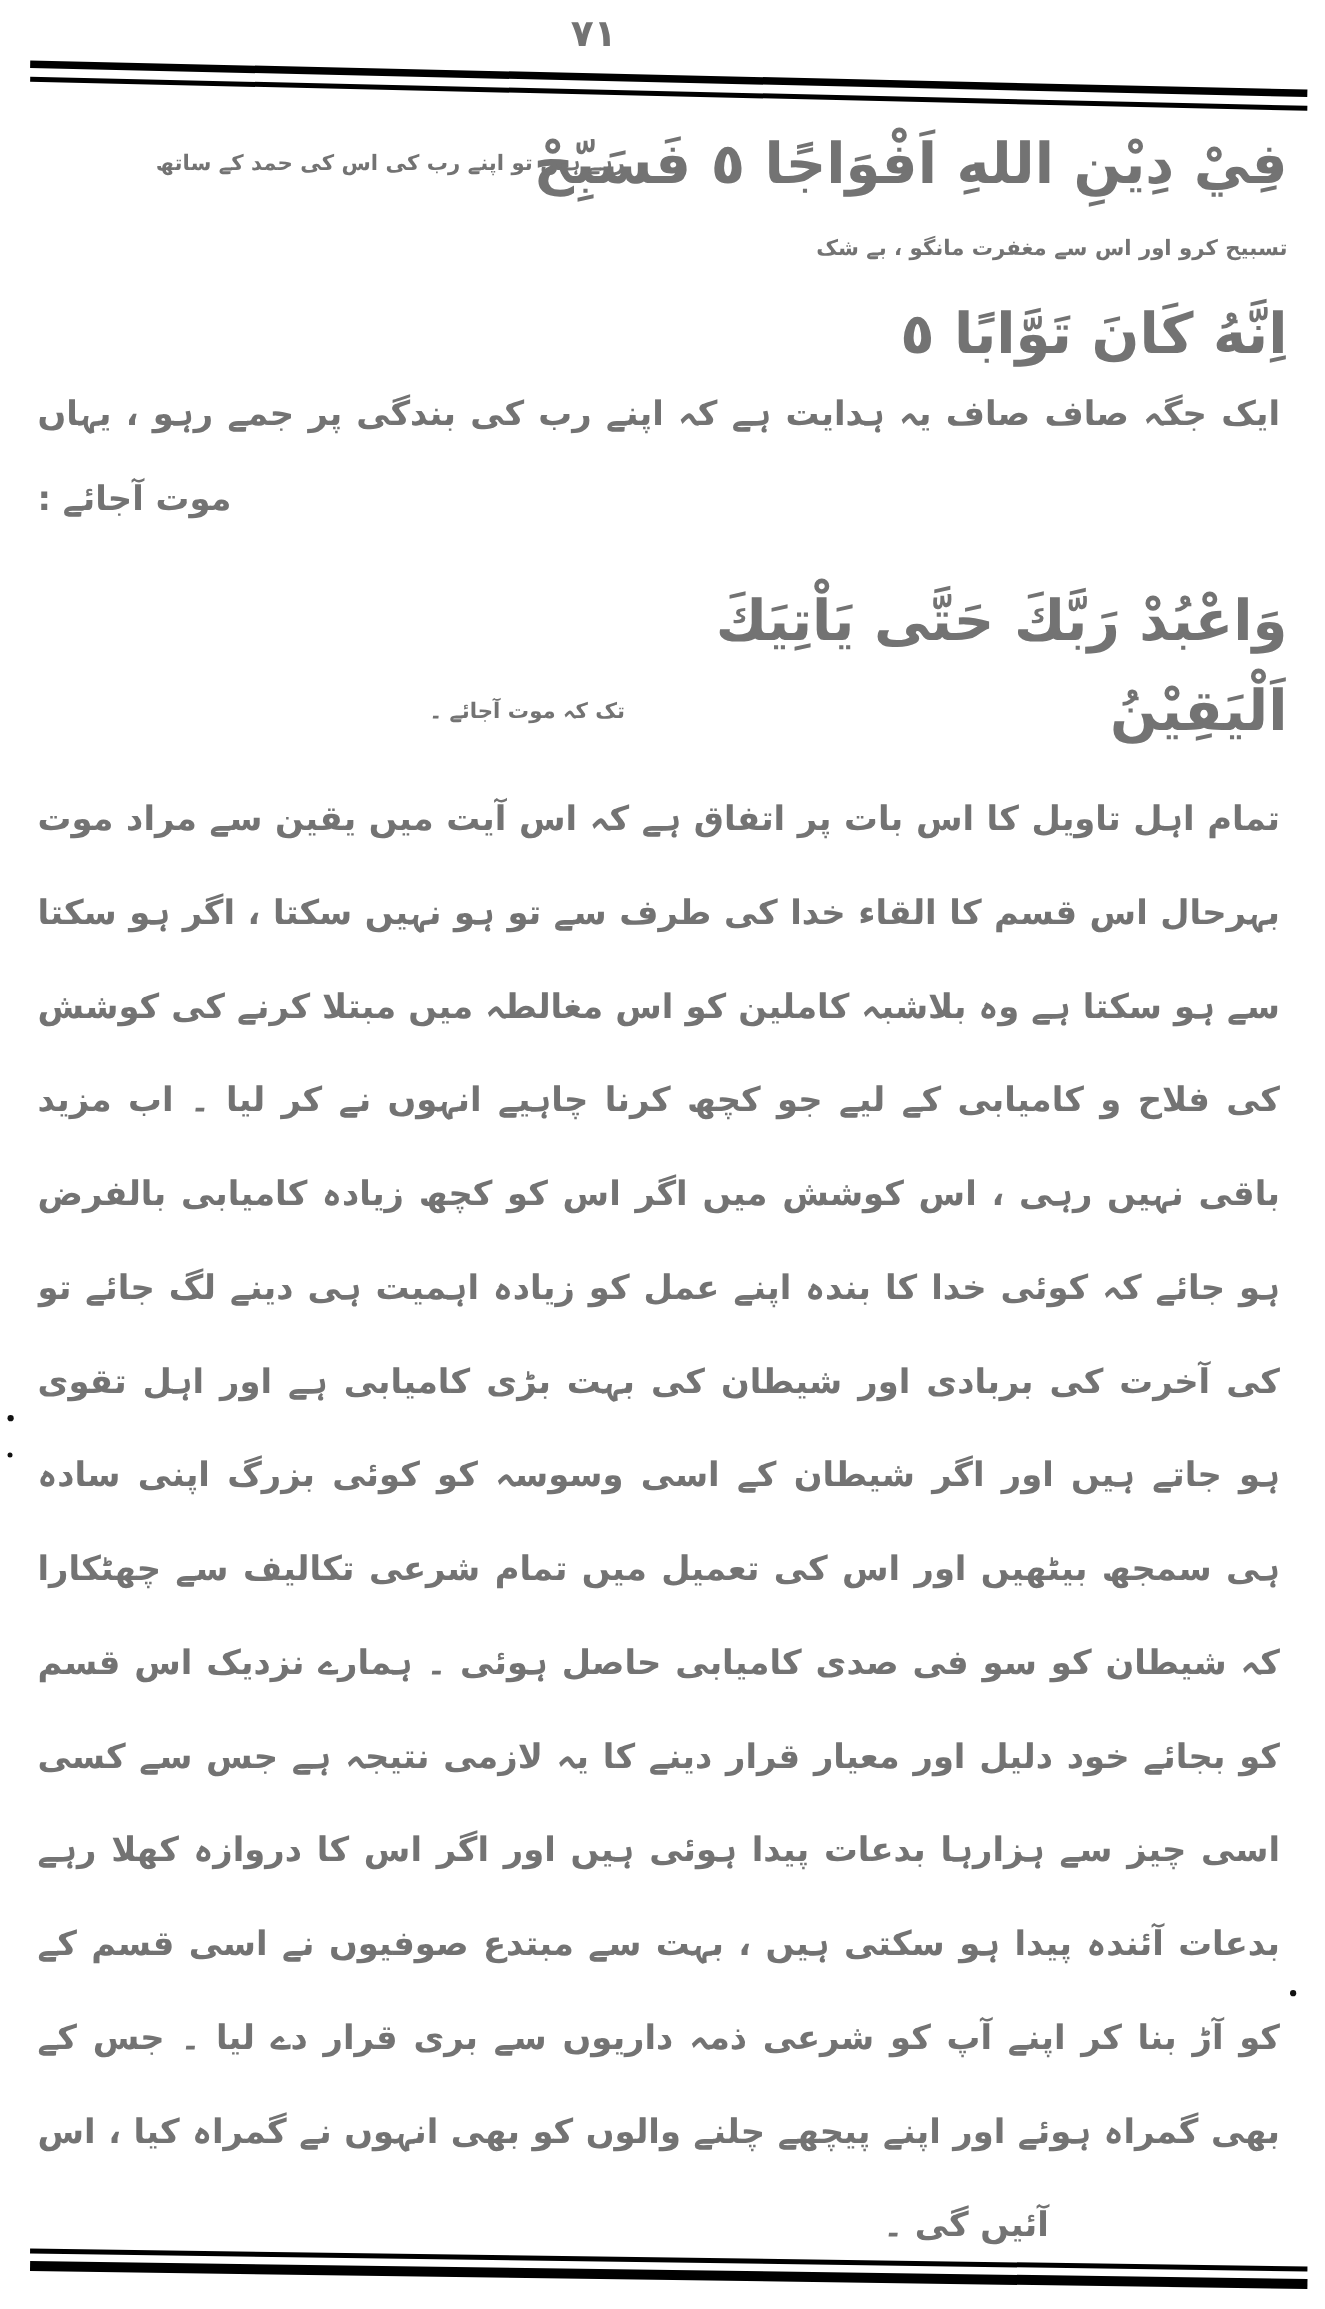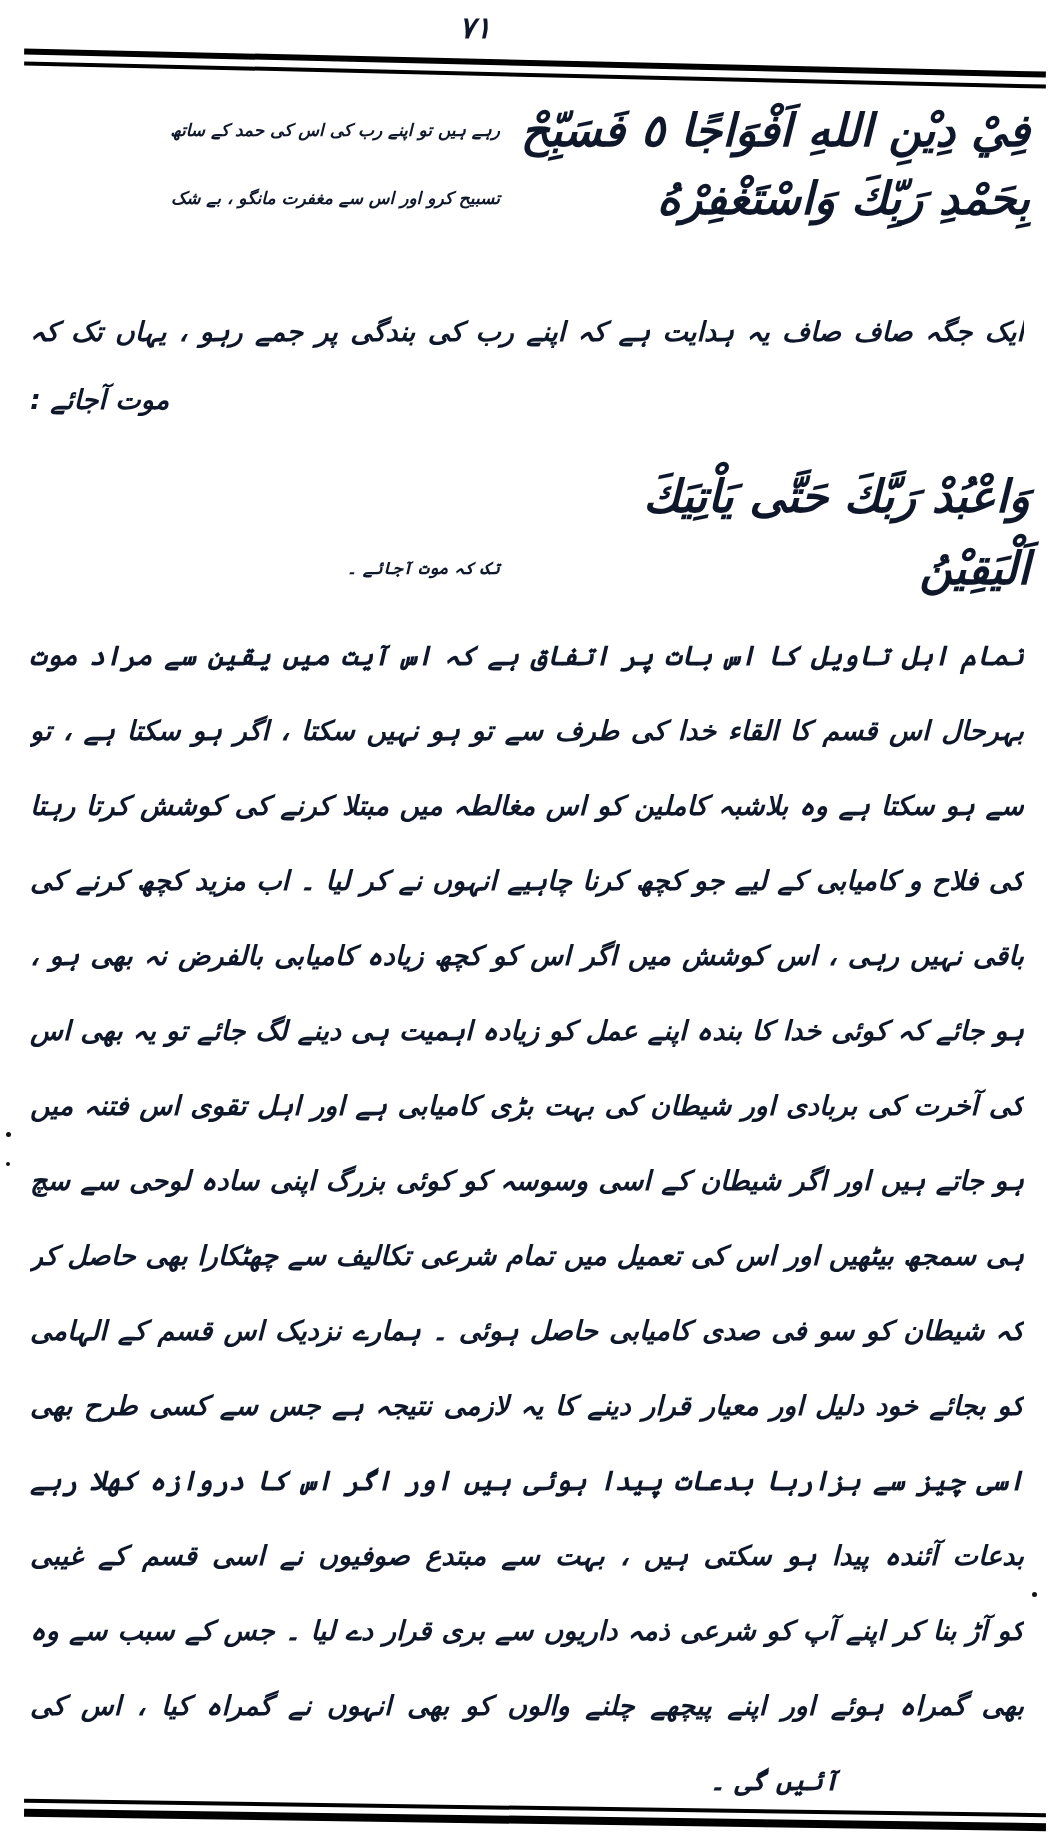--- a/index.html
+++ b/index.html
@@ -1,24 +1,23 @@
 <!DOCTYPE html>
 <html lang="ur" dir="rtl"><head>
 <meta charset="utf-8">
 <style>
   html,body{margin:0;padding:0;background:#ffffff;}
   .page{
     position:relative;
     width:1060px;height:1847px;
     background:#ffffff;
-    color:#0f172a;
+    color:#737373;
     font-family:"DejaVu Sans",sans-serif;
     overflow:hidden;
     direction:rtl;
-    font-style:italic;
   }
   .page-number{
     position:absolute;top:10px;left:0;right:110px;
     text-align:center;
     font-size:30px;font-weight:bold;
     letter-spacing:2px;
   }
   .rule{position:absolute;left:24px;right:14px;background:#000;}
   .rule-top-1{top:60px;height:6px;transform:rotate(1.3deg);}
   .rule-top-2{top:73px;height:4px;transform:rotate(1.3deg);}
@@ -84,24 +83,24 @@
 
   <div class="rule rule-top-1"></div>
   <div class="rule rule-top-2"></div>
 
   <section class="verse-block verse-block-1">
     <div class="verse-row">
       <div class="verse-arabic">فِيْ دِيْنِ اللهِ اَفْوَاجًا ٥ فَسَبِّحْ</div>
       <div class="verse-urdu">رہے ہیں تو اپنے رب کی اس کی حمد کے ساتھ</div>
     </div>
     <div class="verse-row">
-      <div class="verse-arabic">بِحَمْدِ رَبِّكَ وَاسْتَغْفِرْهُ</div>
       <div class="verse-urdu">تسبیح کرو اور اس سے مغفرت مانگو ، بے شک</div>
     </div>
     <div class="verse-row">
+      <div class="verse-arabic">اِنَّهُ كَانَ تَوَّابًا ٥</div>
     </div>
   </section>
 
   <div class="prose-line justified para1-line1">ایک جگہ صاف صاف یہ ہدایت ہے کہ اپنے رب کی بندگی پر جمے رہو ، یہاں تک کہ</div>
   <div class="prose-line para1-line2">موت آجائے :</div>
 
   <section class="verse-block verse-block-2">
     <div class="verse-row">
       <div class="verse-arabic">وَاعْبُدْ رَبَّكَ حَتَّى يَاْتِيَكَ</div>
     </div>

